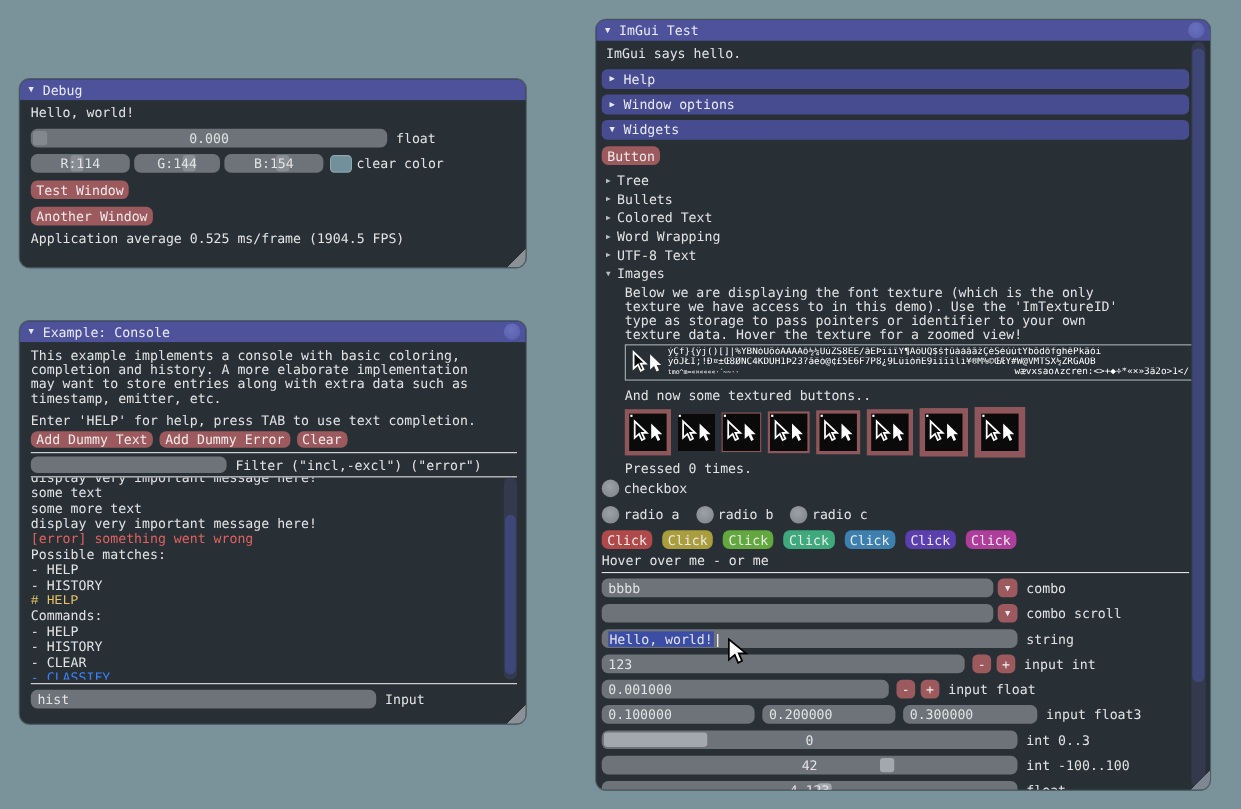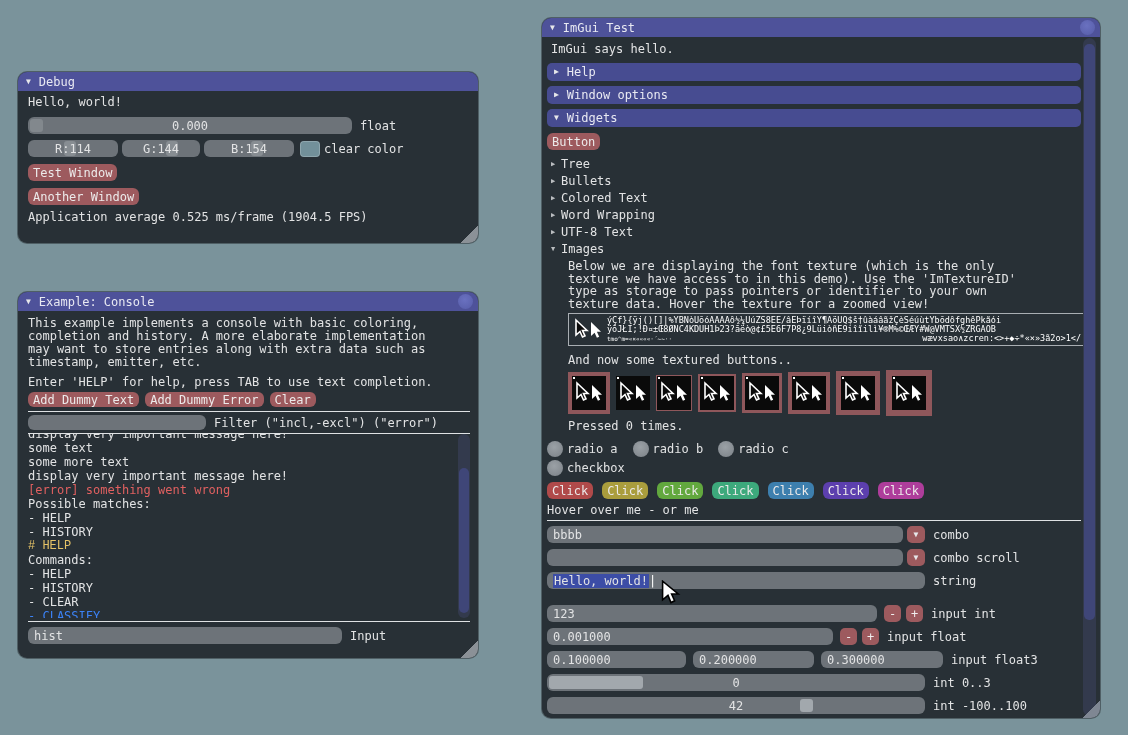--- a/index.html
+++ b/index.html
@@ -292,32 +292,32 @@
         </div>
       <div class="texbtn" style="padding:6px">
           <div class="texbtn-img"><svg width="30" height="22" viewBox="0 0 30 22" style="margin:5px 2px">
               <use href="#cursor-pair"></use>
             </svg></div>
         </div>
     </div>
 
     <div class="ind text-line" style="margin-top:4px">Pressed 0 times.</div>
 
+    <div class="row" style="margin-top:3px; gap:4px">
+      <span class="circle"></span>
+      <span>checkbox</span>
+    </div>
+
     <div class="row" style="margin-top:8px; gap:4px">
       <span class="circle"></span>
       <span style="margin-right:11px">radio a</span>
       <span class="circle"></span>
       <span style="margin-right:11px">radio b</span>
       <span class="circle"></span>
       <span>radio c</span>
-    </div>
-
-    <div class="row" style="margin-top:3px; gap:4px">
-      <span class="circle"></span>
-      <span>checkbox</span>
     </div>
 
     <div class="row" style="margin-top:6px; gap:9px">
       <span class="btn" style="background: rgb(176, 74, 74);">Click</span>
       <span class="btn" style="background: rgb(170, 157, 61);">Click</span>
       <span class="btn" style="background: rgb(98, 168, 62);">Click</span>
       <span class="btn" style="background: rgb(61, 169, 124);">Click</span>
       <span class="btn" style="background: rgb(61, 127, 174);">Click</span>
       <span class="btn" style="background: rgb(92, 63, 174);">Click</span>
       <span class="btn" style="background: rgb(174, 61, 155);">Click</span>
@@ -347,31 +347,31 @@
     </div>
 
     <div class="row" style="margin-top:6px">
       <div class="field" style="width:378px">
         <span class="sel">Hello, world!</span>
           <span class="caret">|</span>
       </div>
       <span class="rlabel">string</span>
     </div>
 
-    <div class="row" style="margin-top:16px">
+    <div class="row" style="margin-top:6px">
       <div class="field" style="width:330px">
         <span>123</span>
       </div>
       <span class="sq-btn" style="margin-left:7px">-</span>
       <span class="sq-btn" style="margin-left:5px">+</span>
       <span class="rlabel">input int</span>
     </div>
 
     <div class="row" style="margin-top:6px">
-      <div class="field" style="width:286px">
+      <div class="field" style="width:261px">
         <span>0.001000</span>
       </div>
       <span class="sq-btn" style="margin-left:7px">-</span>
       <span class="sq-btn" style="margin-left:5px">+</span>
       <span class="rlabel">input float</span>
     </div>
 
     <div class="row" style="margin-top:6px; gap:7px">
       <div class="field" style="width:139px">
         <span>0.100000</span>

